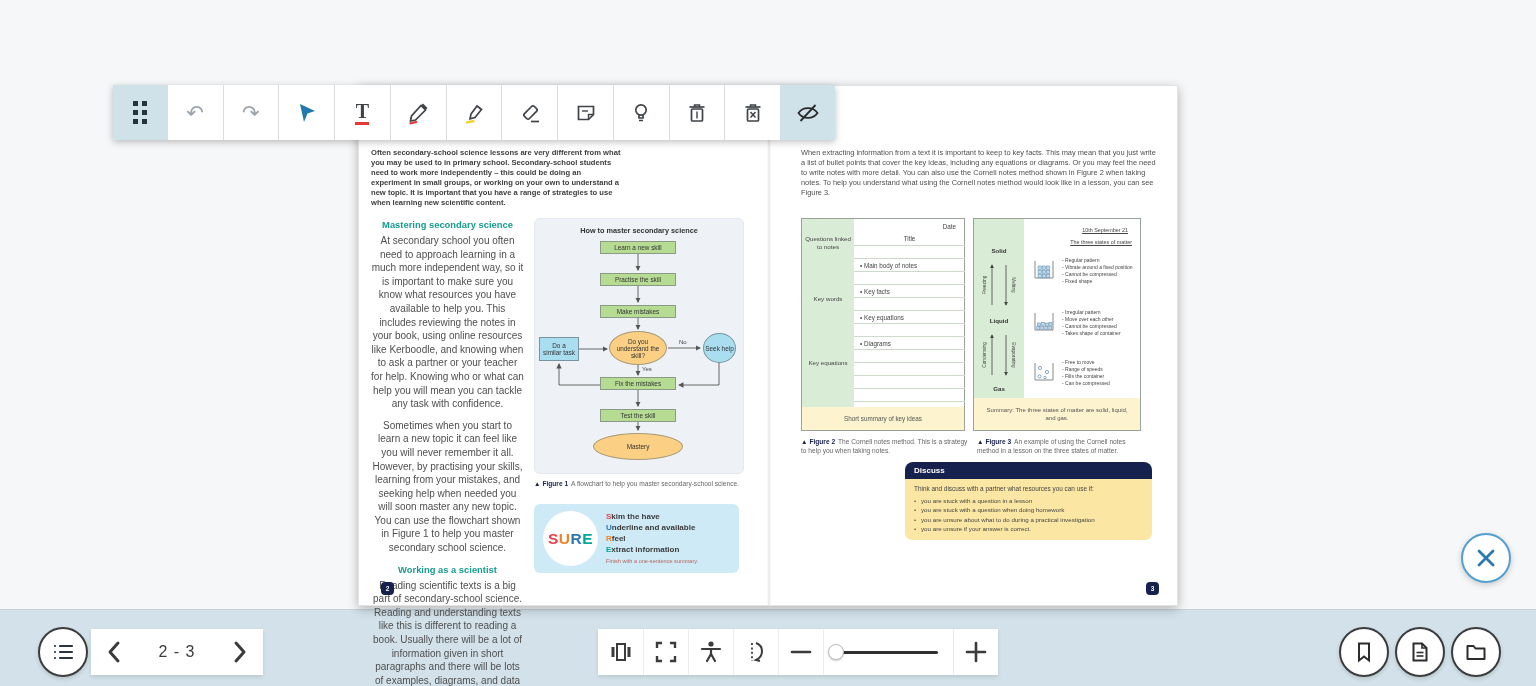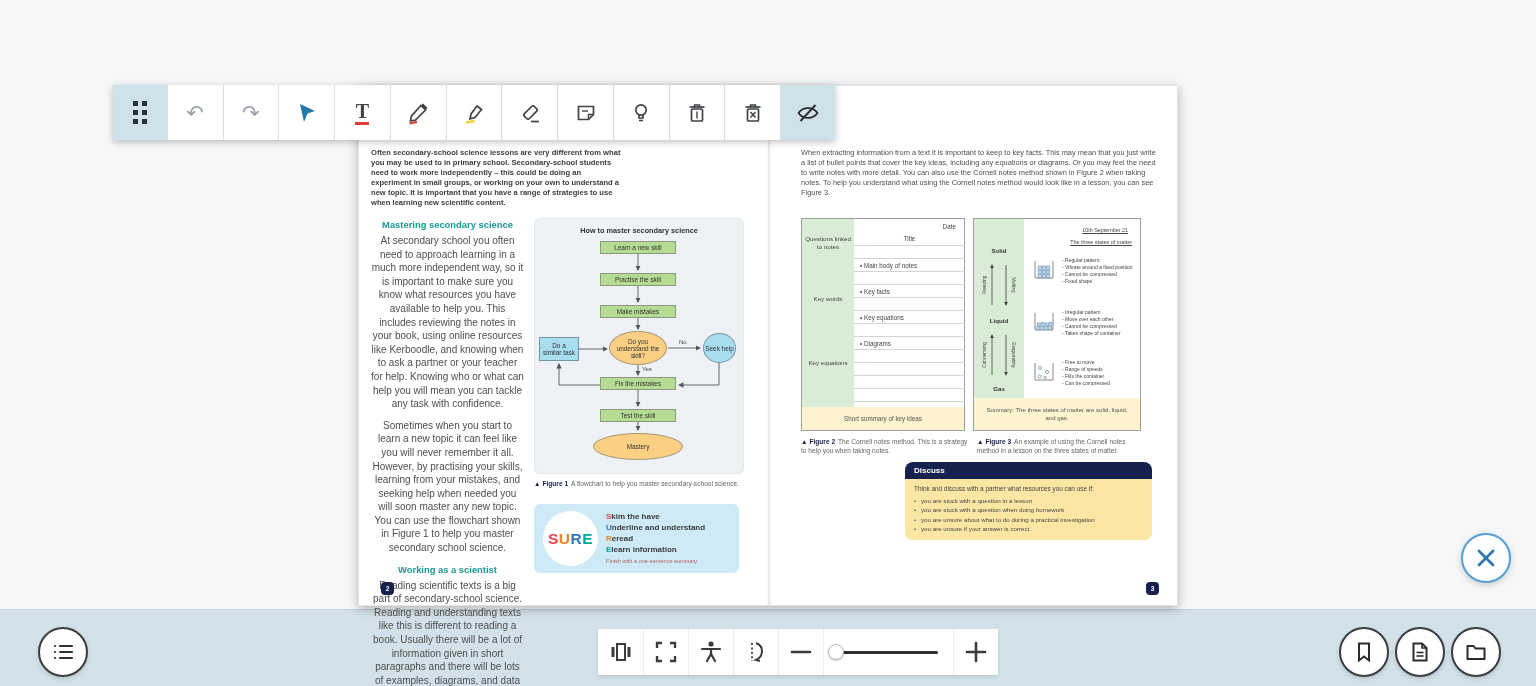--- a/index.html
+++ b/index.html
@@ -208,23 +208,23 @@
 
       <div class="sure">
         <div class="sure-circle">
           <span class="c-red">S</span>
             <span class="c-orange">U</span>
             <span class="c-blue">R</span>
             <span class="c-teal">E</span>
         </div>
         <div class="sure-lines">
           <div class="sure-line"><span class="c-red">S</span><span>kim the have</span></div>
-          <div class="sure-line"><span class="c-blue">U</span><span>nderline and understand</span></div>
-          <div class="sure-line"><span class="c-orange">R</span><span>eread</span></div>
-          <div class="sure-line"><span class="c-teal">E</span><span>learn information</span></div>
+          <div class="sure-line"><span class="c-blue">U</span><span>nderline and available</span></div>
+          <div class="sure-line"><span class="c-orange">R</span><span>feel</span></div>
+          <div class="sure-line"><span class="c-teal">E</span><span>xtract information</span></div>
           <div class="sure-foot">Finish with a one-sentence summary.</div>
         </div>
       </div>
 
       <div class="pagenum left">2</div>
     </div>
 
     <div class="page page-right">
       <div class="introR">When extracting information from a text it is important to keep to key facts. This may mean that you just write a list of bullet points that cover the key ideas, including any equations or diagrams. Or you may feel the need to write notes with more detail. You can also use the Cornell notes method shown in Figure 2 when taking notes. To help you understand what using the Cornell notes method would look like in a lesson, you can see Figure 3.</div>
 
@@ -449,20 +449,33 @@
         <line x1="5" y1="7" x2="5.01" y2="7"></line>
           <line x1="10" y1="7" x2="22" y2="7"></line>
         <line x1="5" y1="13" x2="5.01" y2="13"></line>
           <line x1="10" y1="13" x2="22" y2="13"></line>
         <line x1="5" y1="19" x2="5.01" y2="19"></line>
           <line x1="10" y1="19" x2="22" y2="19"></line>
       </g>
     </svg>
   </div>
 
+  <div class="nav-pill">
+    <span class="chev">
+      <svg width="18" height="26">
+          <polyline points="13,4 5,13 13,22" fill="none" stroke="#3b3b3b" stroke-width="3" stroke-linecap="round" stroke-linejoin="round"></polyline>
+        </svg>
+    </span>
+    <span class="nav-range">2 - 3</span>
+    <span class="chev">
+      <svg width="18" height="26">
+          <polyline points="5,4 13,13 5,22" fill="none" stroke="#3b3b3b" stroke-width="3" stroke-linecap="round" stroke-linejoin="round"></polyline>
+        </svg>
+    </span>
+  </div>
 
   <div class="center-pill">
     <div class="ccell">
       <svg width="26" height="26">
         <rect x="9" y="5" width="8" height="16" fill="none" stroke="#3b3b3b" stroke-width="2"></rect>
         <rect x="3.5" y="8" width="3" height="10" fill="#3b3b3b"></rect>
         <rect x="19.5" y="8" width="3" height="10" fill="#3b3b3b"></rect>
       </svg>
     </div>
     <div class="ccell">

